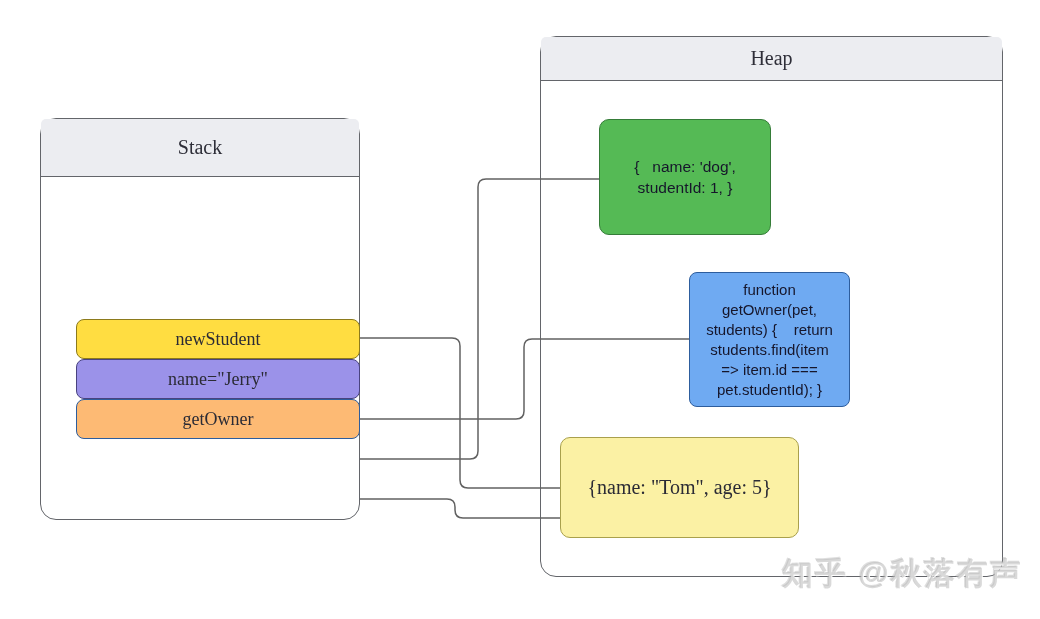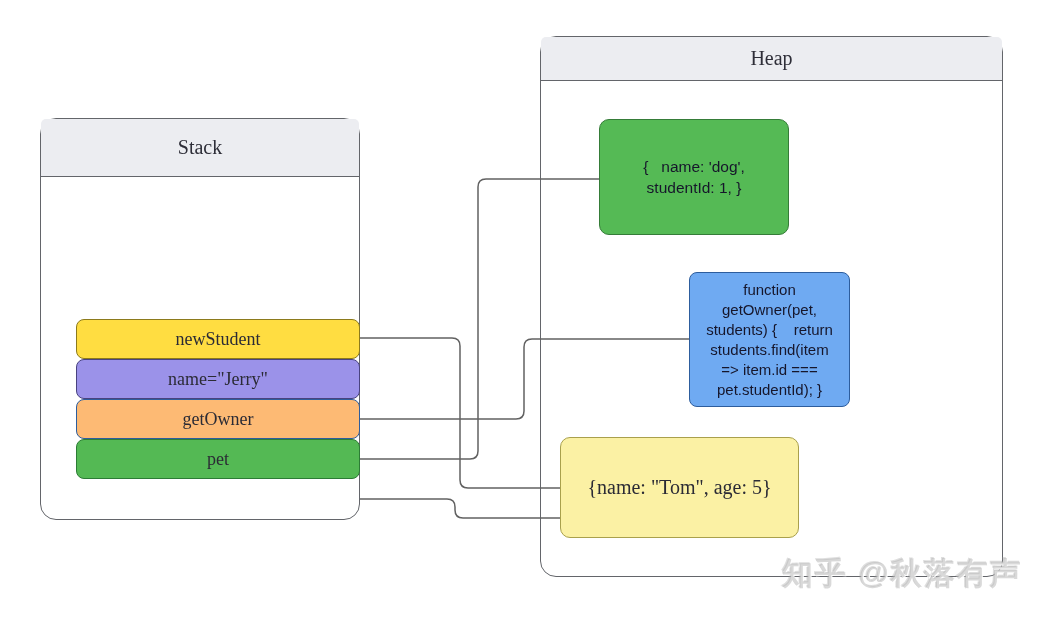--- a/index.html
+++ b/index.html
@@ -64,21 +64,21 @@
     border: 1.5px solid;
     display: flex;
     align-items: center;
     justify-content: center;
     text-align: center;
     white-space: pre-wrap;
     z-index: 3;
     color: #16162B;
   }
   .heap-obj-dog {
-    left: 599px; top: 119px; width: 190px; height: 116px;
+    left: 599px; top: 119px; width: 172px; height: 116px;
     border-radius: 10px;
     font-family: "Liberation Sans", sans-serif;
     font-size: 15.5px; line-height: 21px;
   }
   .heap-obj-fn {
     left: 689px; top: 272px; width: 161px; height: 135px;
     border-radius: 8px;
     font-family: "Liberation Sans", sans-serif;
     font-size: 15px; line-height: 20px;
   }
@@ -136,23 +136,20 @@
     <div class="stack-frames">
       <div class="stack-frame" style="background-color: rgb(255, 221, 65); border-color: rgb(140, 122, 28);">
         <span>newStudent</span>
       </div>
       <div class="stack-frame" style="background-color: rgb(155, 146, 233); border-color: rgb(73, 67, 127);">
         <span>name="Jerry"</span>
       </div>
       <div class="stack-frame" style="background-color: #fdba74; border-color: rgb(45, 93, 157);">
         <span>getOwner</span>
       </div>
-      <div class="stack-frame" style="background-color: rgb(84, 185, 84); border-color: rgb(44, 124, 53);">
-        <span>pet</span>
-      </div>
     </div>
   </div>
 
   <div class="container heap-box">
     <div class="container-header">
       <span>Heap</span>
     </div>
   </div>
 
   <div class="heap-obj heap-obj-dog" style="background-color: rgb(85, 186, 85); border-color: rgb(53, 124, 56);">

